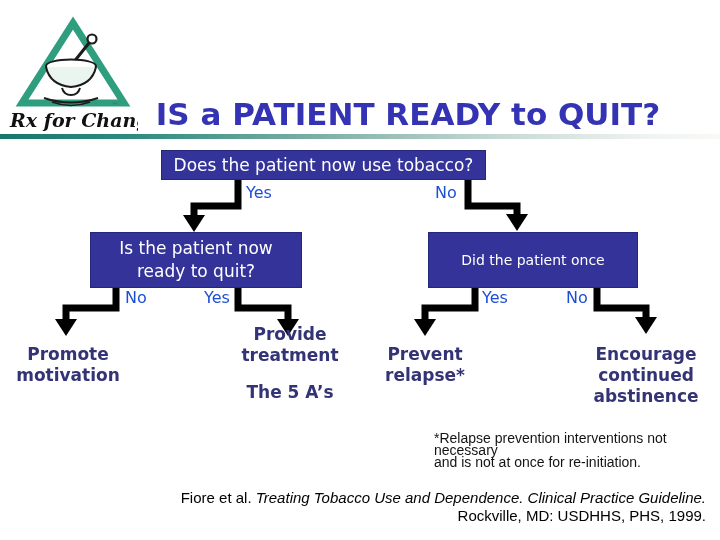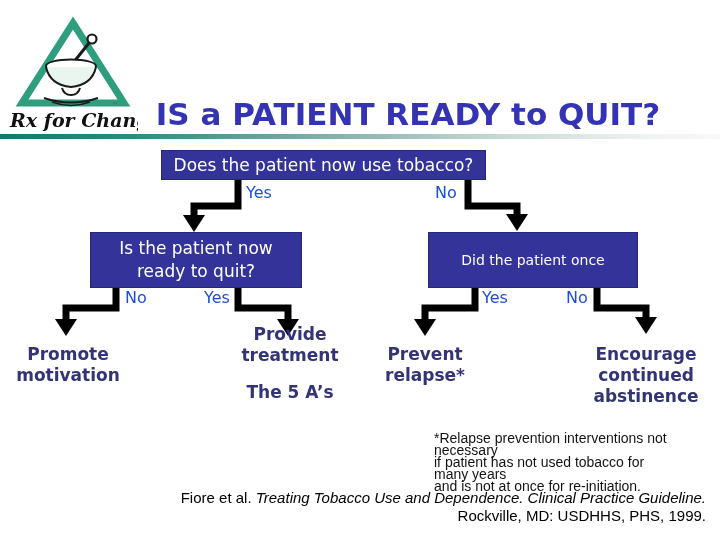--- a/index.html
+++ b/index.html
@@ -139,21 +139,20 @@
     <span>Provide treatment</span>
     <span class="outcome-sub">The 5 A’s</span>
   </div>
 
   <div class="outcome outcome--encourage">Encourage continued abstinence</div>
 
   <div class="outcome outcome--prevent">Prevent relapse*</div>
 
   <div class="footnote">
     <div>*Relapse prevention interventions not necessary</div>
-    <div>if patient has not used tobacco for many years</div>
     <div>and is not at once for re-initiation.</div>
   </div>
 
   <div class="citation">
     <div><span>Fiore et al. </span><span class="it">Treating Tobacco Use and Dependence. Clinical Practice Guideline.</span></div>
     <div>Rockville, MD: USDHHS, PHS, 1999.</div>
   </div>
 
 </div>
 

